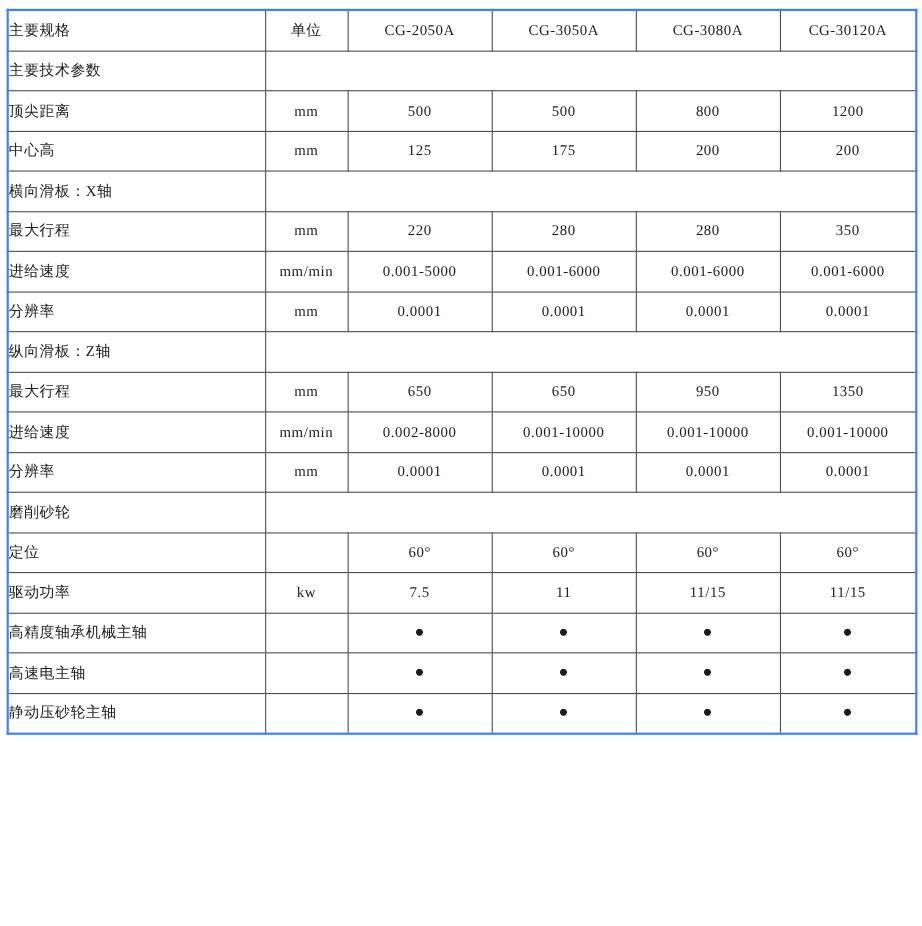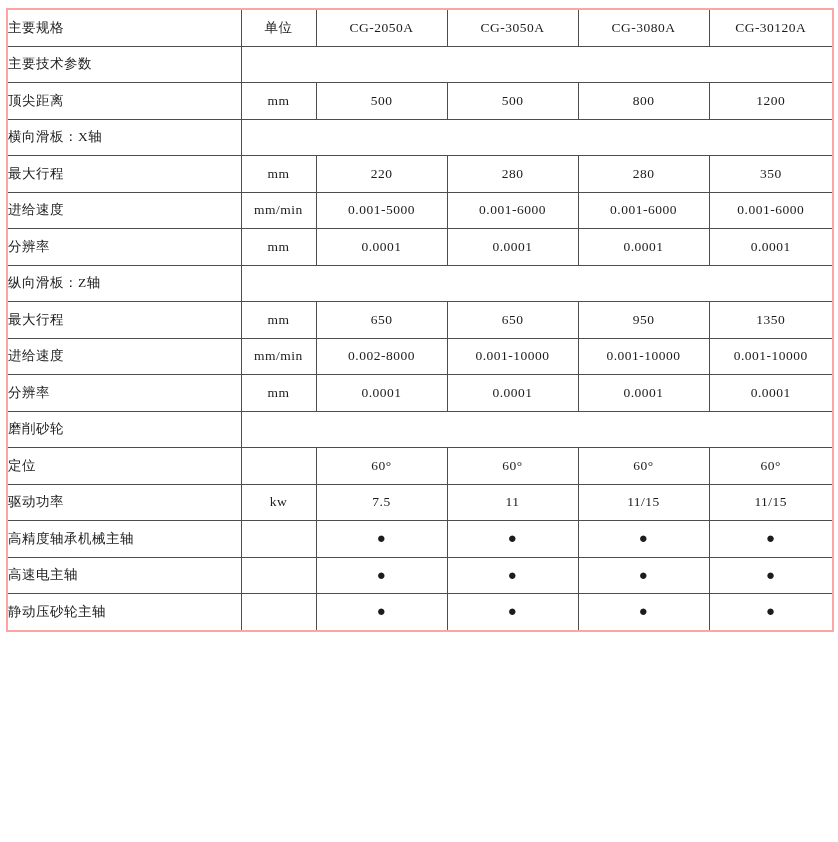--- a/index.html
+++ b/index.html
@@ -15,21 +15,21 @@
     width: 838px;
     height: 842px;
     background: #ffffff;
     overflow: hidden;
   }
   table.spec {
     border-collapse: collapse;
     table-layout: fixed;
     margin: 8px 0 0 6px;
     width: 826px;
-    border: 2px solid #fca5a5;
+    border: 2px solid #3b82f6;
   }
   table.spec td, table.spec th {
     border: 1px solid #4d4d4d;
     height: 35.5px;
     padding: 0;
     font-size: 13.5px;
     font-weight: normal;
     color: #1c1c1c;
     letter-spacing: 0.5px;
     overflow: hidden;
@@ -80,20 +80,28 @@
 
     <tr>
       <td class="lbl">顶尖距离</td>
       <td class="ctr">mm</td>
       <td class="ctr">500</td>
       <td class="ctr">500</td>
       <td class="ctr">800</td>
       <td class="ctr">1200</td>
     </tr>
 
+    <tr>
+      <td class="lbl">中心高</td>
+      <td class="ctr">mm</td>
+      <td class="ctr">125</td>
+      <td class="ctr">175</td>
+      <td class="ctr">200</td>
+      <td class="ctr">200</td>
+    </tr>
 
 
     <tr>
       <td class="lbl">横向滑板：X轴</td>
       <td class="merged" colspan="5"></td>
     </tr>
 
     <tr>
       <td class="lbl">最大行程</td>
       <td class="ctr">mm</td>

